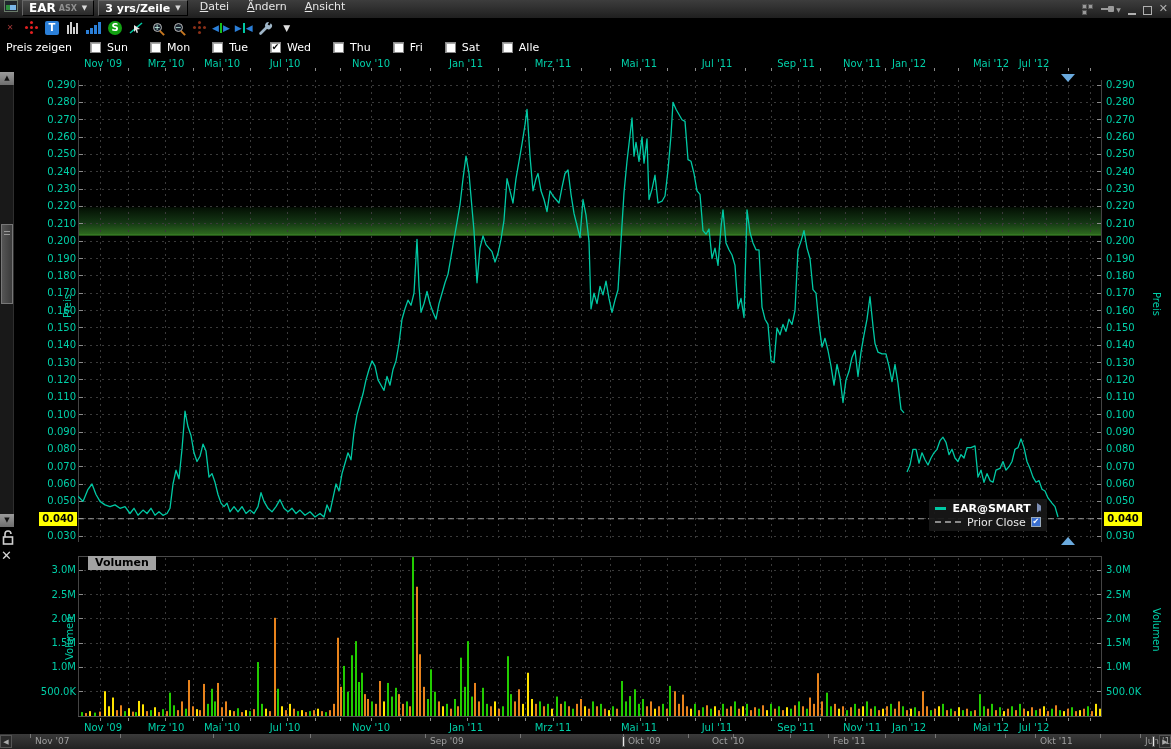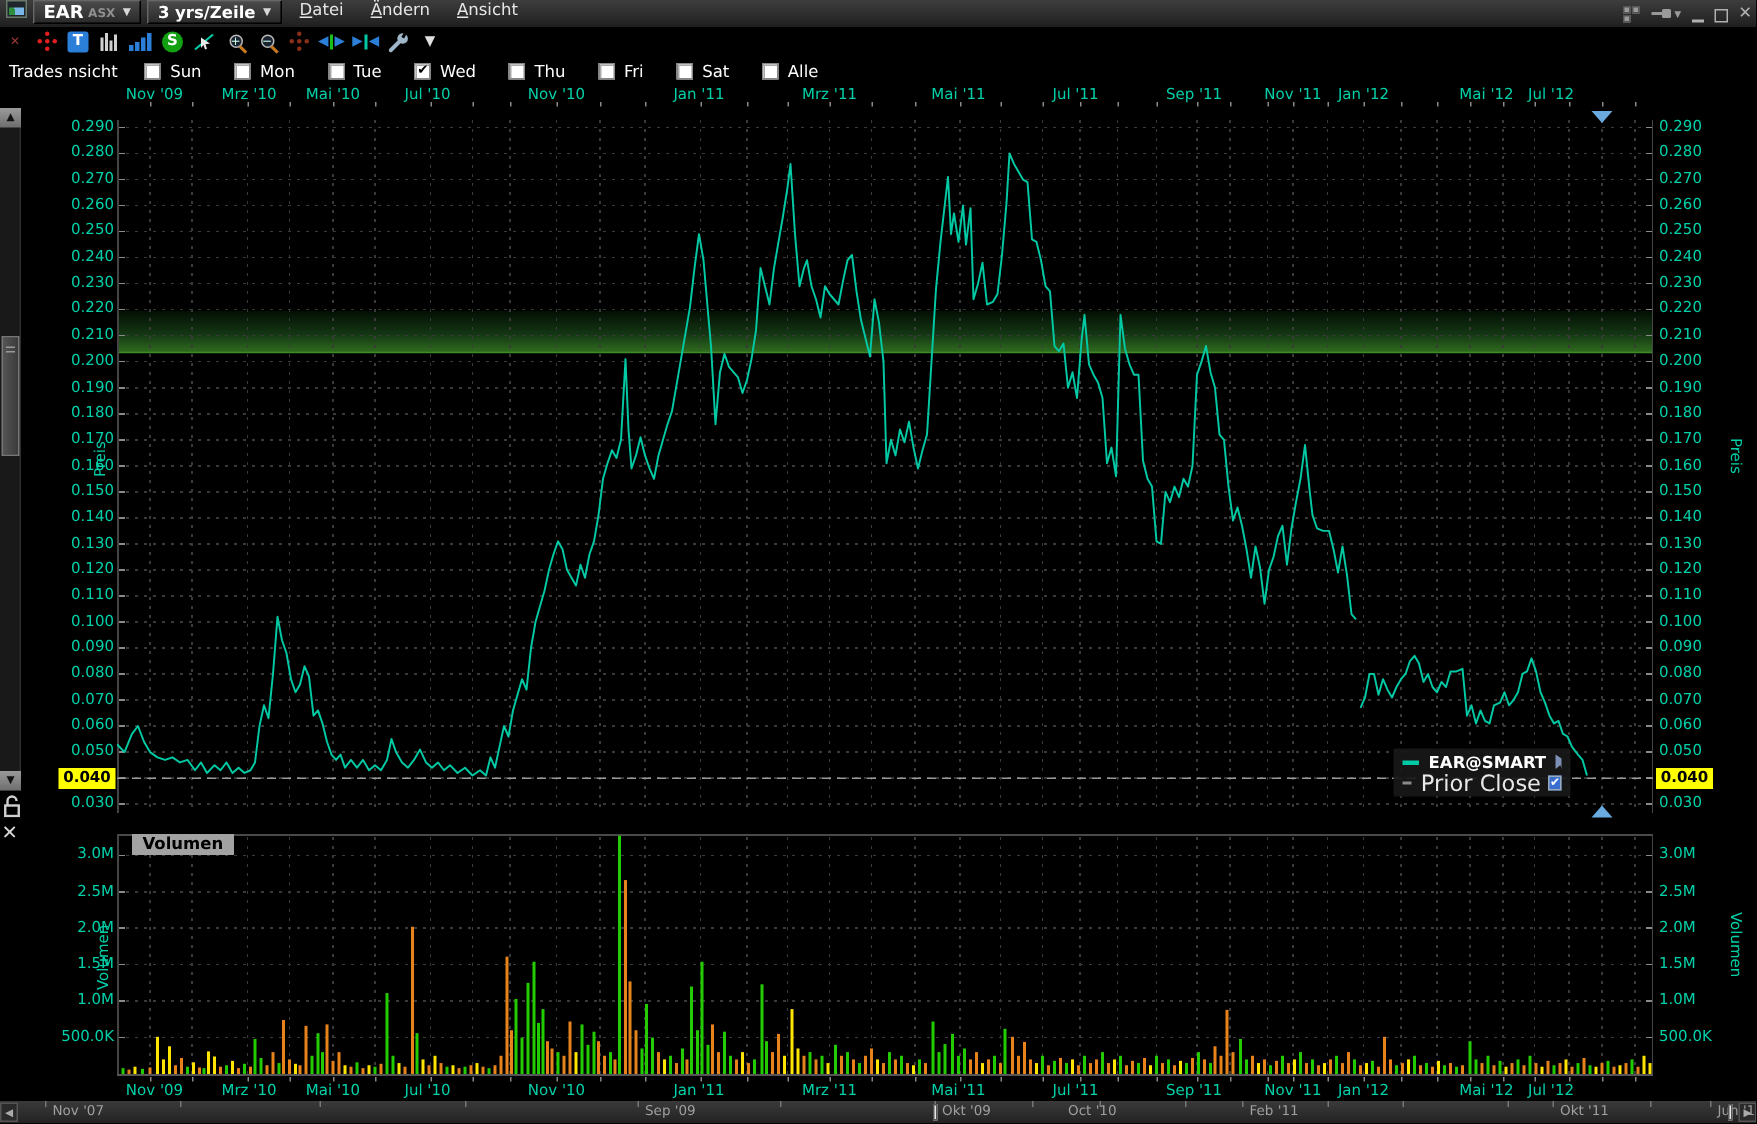--- a/index.html
+++ b/index.html
@@ -72,21 +72,21 @@
   #vol-svg{position:absolute;left:78px;top:556px;}
   .vol-badge{position:absolute;left:88px;top:556px;background:#a2a2a2;color:#000;font-weight:bold;
     font-size:11px;padding:0 7px;height:14px;line-height:14px;}
   
   .legend{position:absolute;left:929px;top:499px;width:118px;background:rgba(24,24,24,0.93);
     padding:2px 6px;border-radius:1px;}
   .lg-row{display:flex;align-items:center;height:14px;}
   .lg-line{width:26px;height:0;border-top:3px solid #00c9a4;margin-right:6px;}
   .lg-dash{width:26px;height:0;border-top:2px dashed #8a8a8a;margin-right:6px;}
   .lg-main{font-size:11px;font-weight:bold;color:#fff;white-space:nowrap;}
-  .lg-sub{font-size:15px;color:#e8e8e8;white-space:nowrap;}
+  .lg-sub{font-size:11px;color:#e8e8e8;white-space:nowrap;}
   .lg-cb{width:10px;height:10px;background:#3a6fd0;border:1px solid #9ab;margin-left:5px;
     display:flex;align-items:center;justify-content:center;font-size:8px;color:#fff;line-height:8px;}
   
   .tri{position:absolute;width:0;height:0;}
   .tri.down{border-left:7px solid transparent;border-right:7px solid transparent;border-top:8px solid #6aaade;}
   .tri.up{border-left:7px solid transparent;border-right:7px solid transparent;border-bottom:8px solid #6aaade;}
   
   .vtrack{position:absolute;left:0;top:72px;width:14px;height:455px;background:#191919;border-right:1px solid #2e2e2e;}
   .vbtn{position:absolute;left:0;width:14px;height:13px;background:linear-gradient(#9a9a9a,#6e6e6e);
     color:#111;font-size:7px;text-align:center;line-height:13px;}
@@ -202,21 +202,21 @@
           <path d="M2.5,13.5 L8,8" stroke="#9fb6c8" stroke-width="2.6" stroke-linecap="round"></path>
           <path d="M8,8 a3.4,3.4 0 1 0 4.8,-4.8 l-1.4,2.4 -1.8,-1 1.4,-2.4 a3.4,3.4 0 0 0 -3,5.8" fill="#9fb6c8"></path>
         </svg>
       </span>
       <span class="tb-icon">
         <span class="tb-glyph" style="color: rgb(224, 224, 224); font-size: 9px;">▼</span>
       </span>
     </div>
 
   <div class="filterbar">
-    <span class="filter-label">Trades nsicht</span>
+    <span class="filter-label">Preis zeigen</span>
     <span id="day-filters" style="display:flex;align-items:center;">
         <span class="day">
           <span class="cb"></span>
           <span>Sun</span>
         </span>
         <span class="day">
           <span class="cb"></span>
           <span>Mon</span>
         </span>
         <span class="day">

